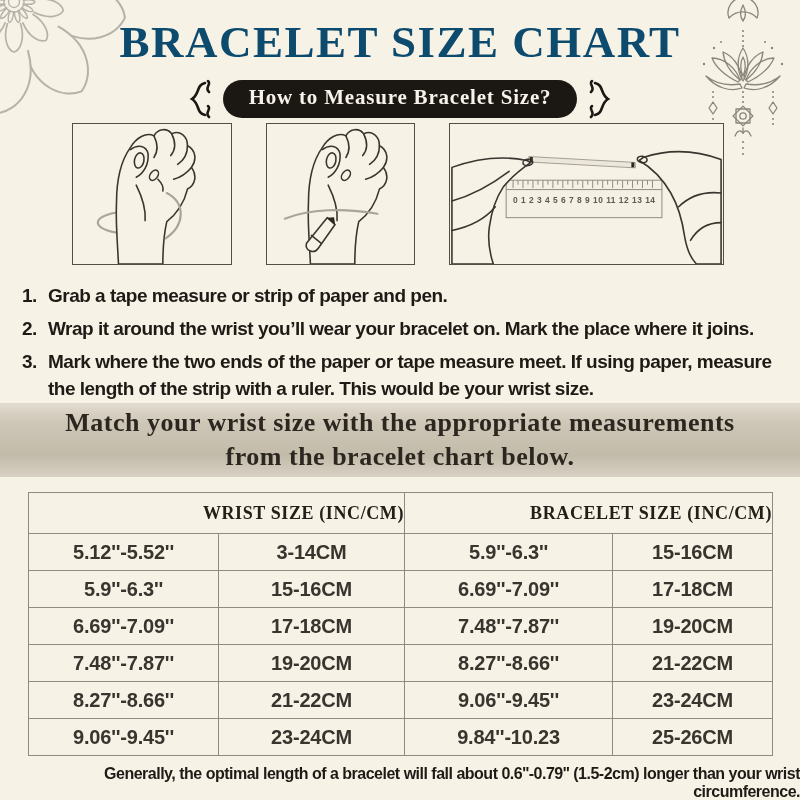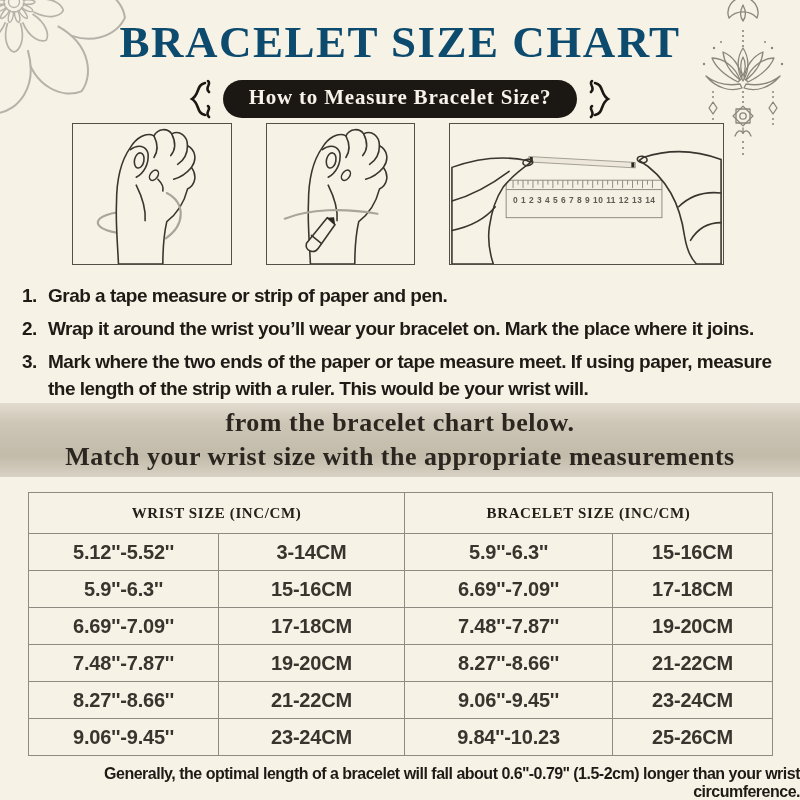--- a/index.html
+++ b/index.html
@@ -73,21 +73,21 @@
     position:absolute; left:28px; top:492px; width:744px;
     border-collapse:collapse; table-layout:fixed;
     background:#f7f2e6;
   }
   .size-table col.c1 { width:190px; } .size-table col.c2 { width:186px; }
   .size-table col.c3 { width:208px; } .size-table col.c4 { width:160px; }
   .size-table th, .size-table td { border:1.2px solid #8e8b82; text-align:center; }
   .size-table th {
     height:41px;
     font-family:"Liberation Serif", serif; font-weight:700;
-    font-size:15px; letter-spacing:0.6px; color:#23201a;
+    font-size:18px; letter-spacing:0.6px; color:#23201a;text-align:right;
   }
   .size-table td {
     height:37px;
     font-size:20px; font-weight:700; letter-spacing:-0.2px; color:#38342e;margin-left:40px;
   }
 
   .footer-note {
     position:absolute; top:765px; left:0; width:100%;
     text-align:right;
     font-size:16px; font-weight:700; letter-spacing:-0.5px; color:#1e1b16;
@@ -316,27 +316,27 @@
   <div class="step">
     <span class="step-num">1.</span>
     <span class="step-text">Grab a tape measure or strip of paper and pen.</span>
   </div>
   <div class="step">
     <span class="step-num">2.</span>
     <span class="step-text">Wrap it around the wrist you’ll wear your bracelet on. Mark the place where it joins.</span>
   </div>
   <div class="step">
     <span class="step-num">3.</span>
-    <span class="step-text">Mark where the two ends of the paper or tape measure meet. If using paper, measure the length of the strip with a ruler. This would be your wrist will.</span>
+    <span class="step-text">Mark where the two ends of the paper or tape measure meet. If using paper, measure the length of the strip with a ruler. This would be your wrist size.</span>
   </div>
 </div>
 
 <div class="banner">
+  <div>Match your wrist size with the appropriate measurements</div>
   <div>from the bracelet chart below.</div>
-  <div>Match your wrist size with the appropriate measurements</div>
 </div>
 
 <table class="size-table">
   <colgroup>
       <col class="c1">
       <col class="c2">
       <col class="c3">
       <col class="c4">
     </colgroup>
   <thead>

